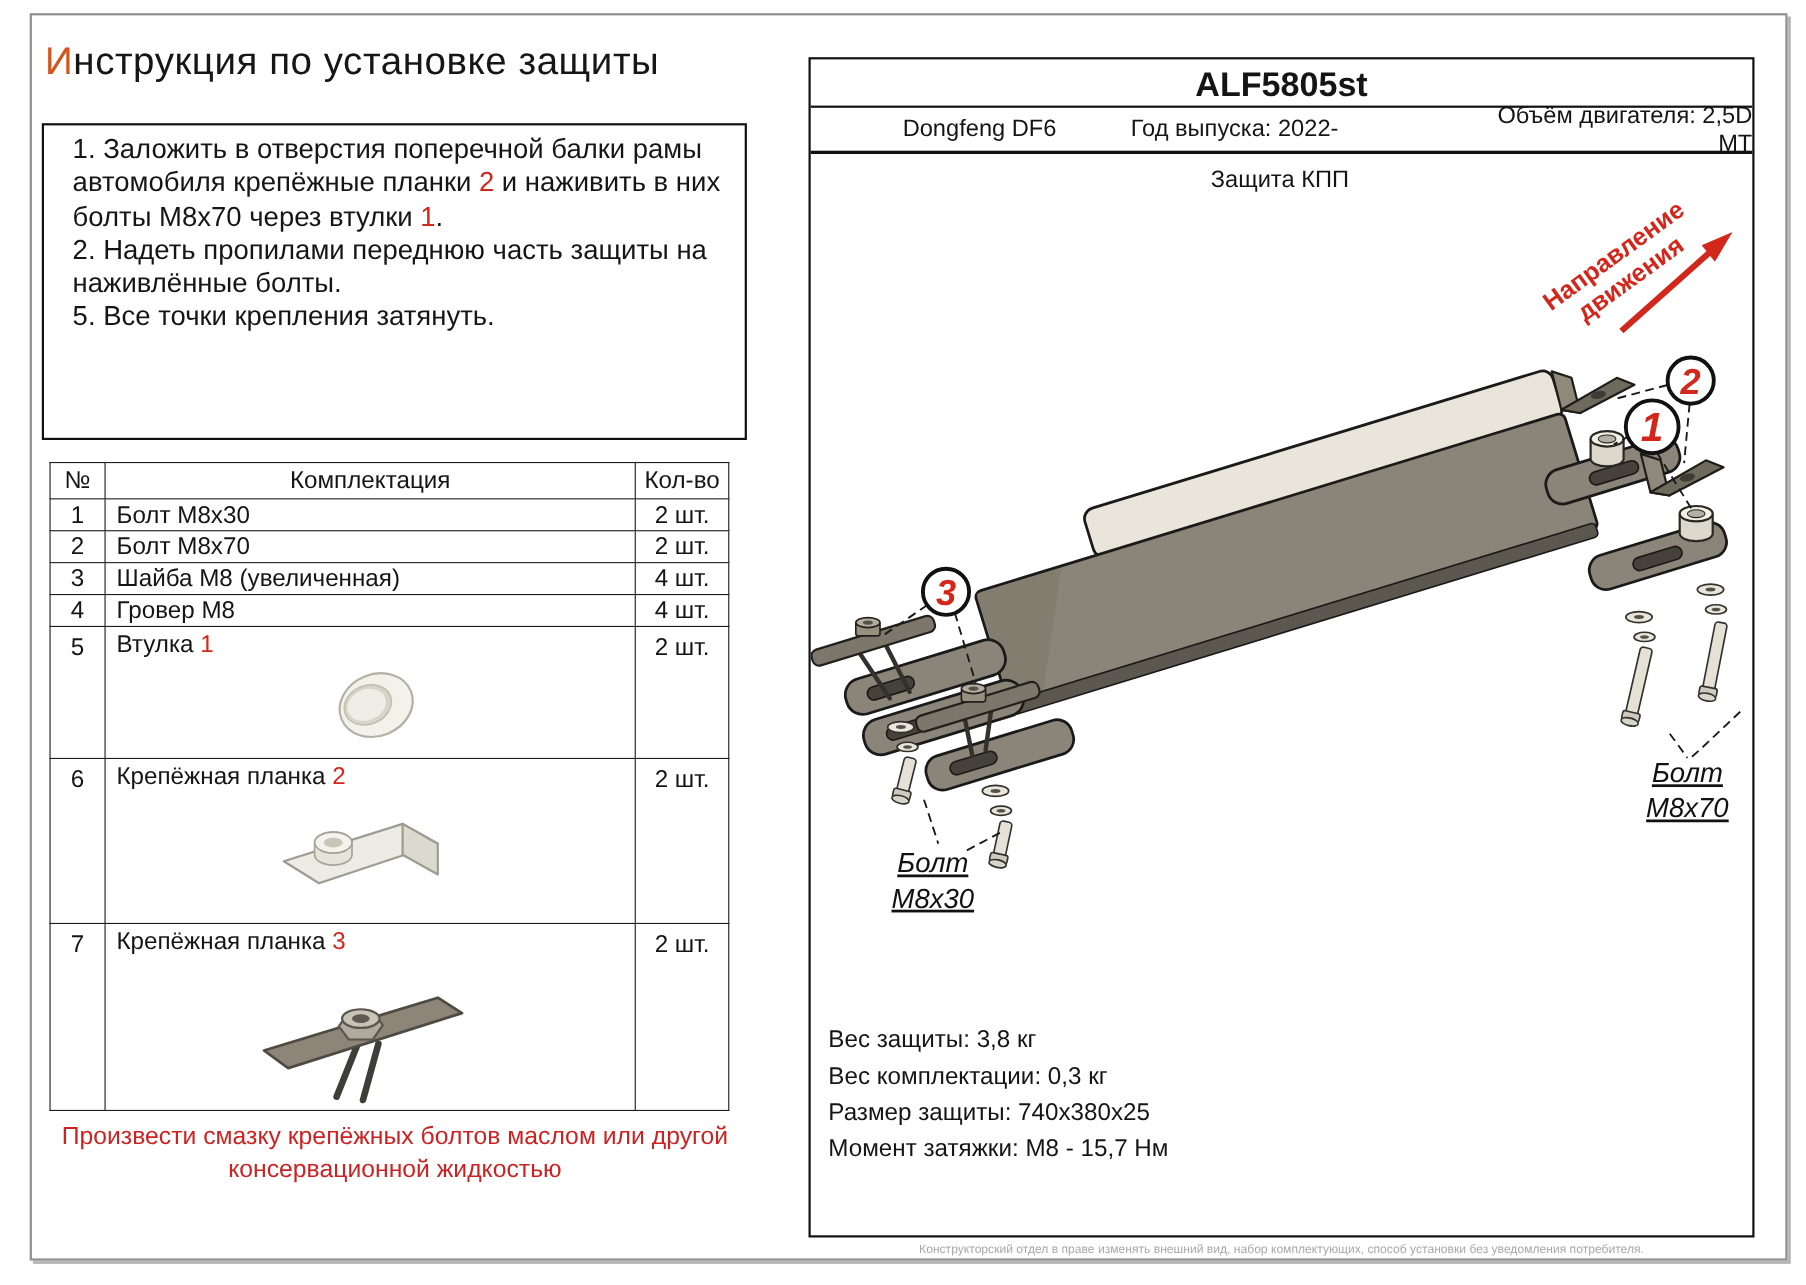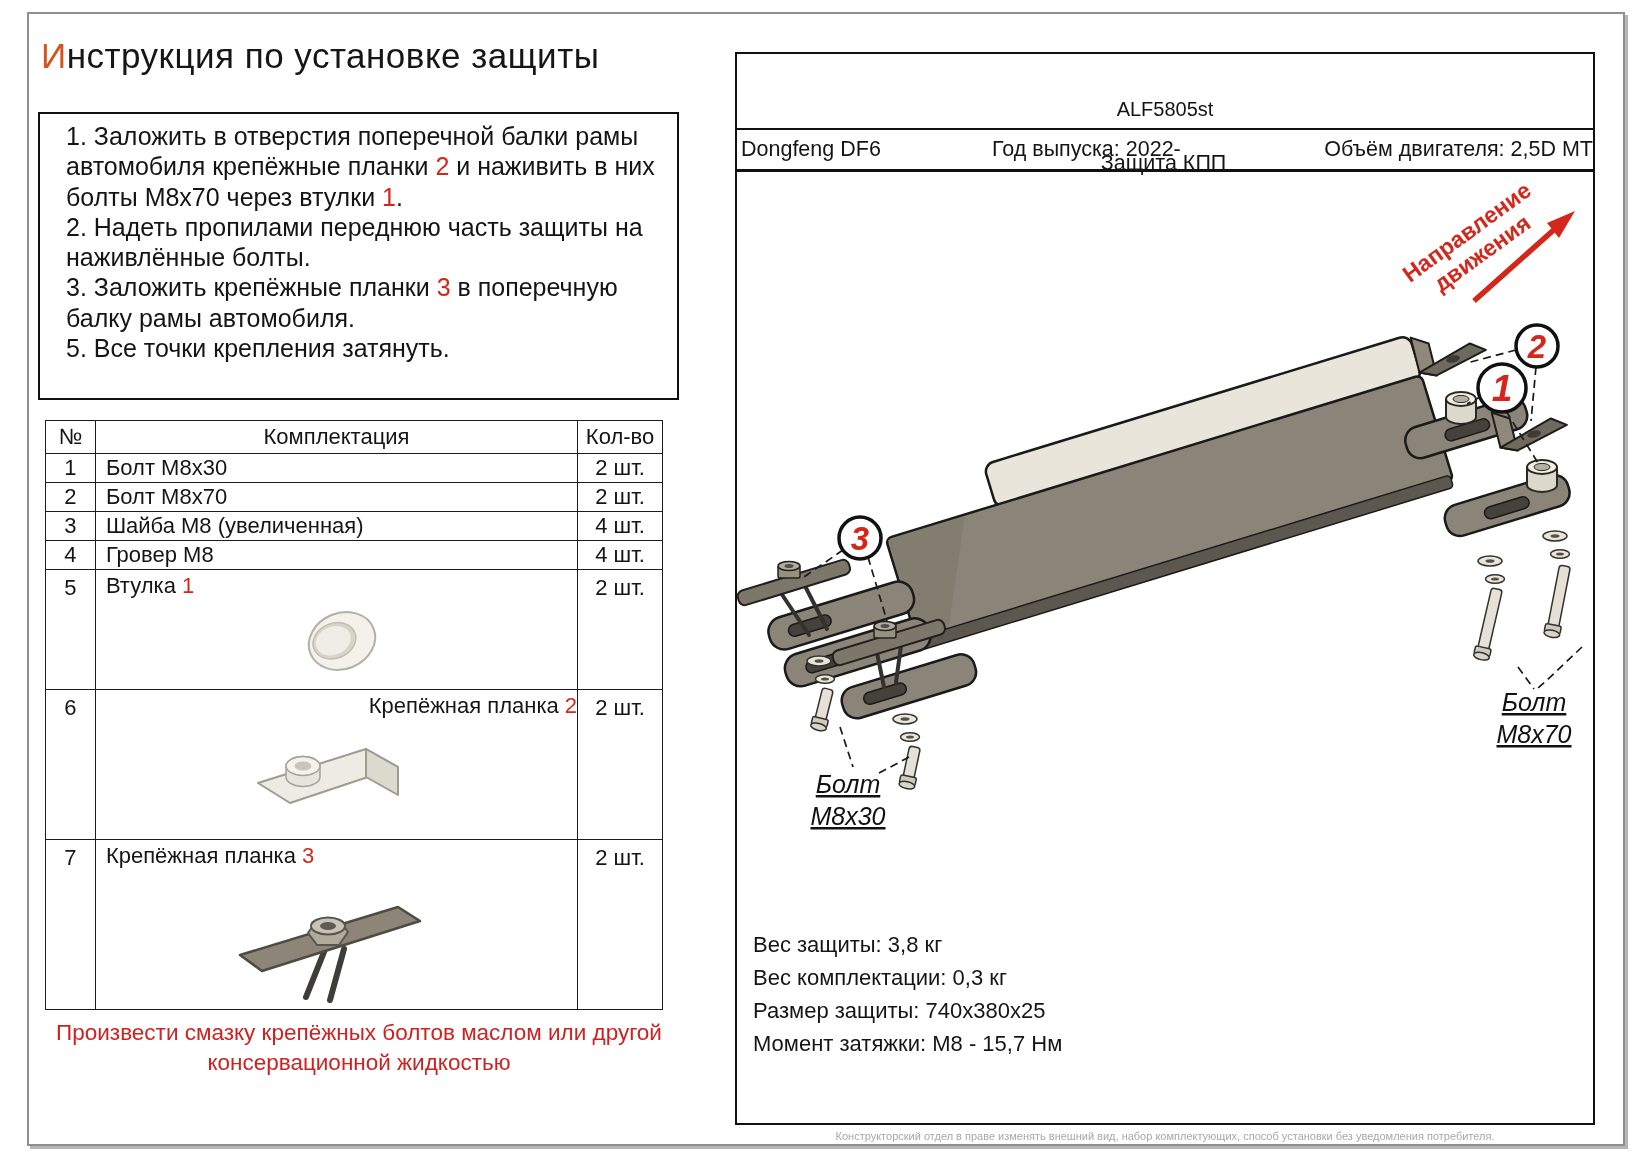--- a/index.html
+++ b/index.html
@@ -21,33 +21,33 @@
     border-collapse:collapse; font-size:22px; }
   .parts-table th, .parts-table td { border:1.5px solid #1c1c1c; }
   .parts-table th { font-weight:400; height:33px; text-align:center; }
   .parts-table td.num { width:50px; text-align:center; vertical-align:middle; }
   .parts-table td.name { width:483px; padding-left:10px; vertical-align:middle; }
   .parts-table td.qty { width:85px; text-align:center; vertical-align:middle; }
   .parts-table tr.small td { height:29px; }
   .parts-table tr.img-row td { vertical-align:top; padding-top:3px; }
   .parts-table tr.img-row td.num, .parts-table tr.img-row td.qty { padding-top:5px; }
   .fig-wrap { width:100%; display:flex; justify-content:center; }
-  .r5 td { height:120px; } .r6 td { height:150px;text-align:right; } .r7 td { height:170px; }
+  .r5 td { height:120px; } .r6 td { height:150px; } .r7 td { height:170px; }
 
   .grease-note { position:absolute; left:0px; top:1004px; width:660px; text-align:center;
     color:#cc2222; font-size:22.5px; line-height:1.35; }
 
   
   .panel { position:absolute; left:706px; top:38px; width:860px; height:1073px;
     border:2.5px solid #111; background:#fff; }
   .panel-code { height:44px; border-bottom:2px solid #111; text-align:center;
-    font-size:20px; font-weight:400; line-height:46px;margin-top:32px; }
+    font-size:31px; font-weight:700; line-height:46px; }
   .panel-sub { height:42px; border-bottom:3px solid #111; display:flex; align-items:center;
     font-size:21.5px; }
-  .panel-sub .cell-model { width:255px; padding-left:4px; }
+  .panel-sub .cell-model { width:291px; padding-left:16px;text-align:center; }
   .panel-sub .cell-year { width:300px; }
   .panel-sub .cell-engine { flex:1; text-align:right; padding-right:0; }
   .drawing { position:absolute; left:0; top:89px; width:853px; height:810px; }
   .drawing-title { position:absolute; left:0; top:8px; width:100%; text-align:center;
     font-size:21.5px; }
   .drawing svg { position:absolute; left:0; top:0; }
   .specs { position:absolute; left:16px; bottom:63px; font-size:22px; line-height:1.5; }
   .specs b { font-weight:400; }
   .panel-footer { position:absolute; left:706px; top:1116px; width:860px; text-align:center;
     font-size:11px; color:#a8a8a8; }
@@ -55,21 +55,20 @@
 </head>
 <body>
 
 <div class="page">
 
   <div class="doc-title"><span class="lead">И</span><span>нструкция по установке защиты</span></div>
 
   <div class="steps-box">
     <div class="step"><span>1. Заложить в отверстия поперечной балки рамы автомобиля крепёжные планки </span><span class="red">2</span><span> и наживить в них болты М8х70 через втулки </span><span class="red">1</span><span>.</span></div>
     <div class="step">2. Надеть пропилами переднюю часть защиты на наживлённые болты.</div>
-    <div class="step"><span>3. Заложить крепёжные планки </span><span class="red">3</span><span> в поперечную балку рамы автомобиля.</span></div>
     <div class="step">5. Все точки крепления затянуть.</div>
   </div>
 
   <table class="parts-table">
     <tbody>
         <tr>
       <th>№</th>
       <th>Комплектация</th>
       <th>Кол-во</th>
     </tr>

